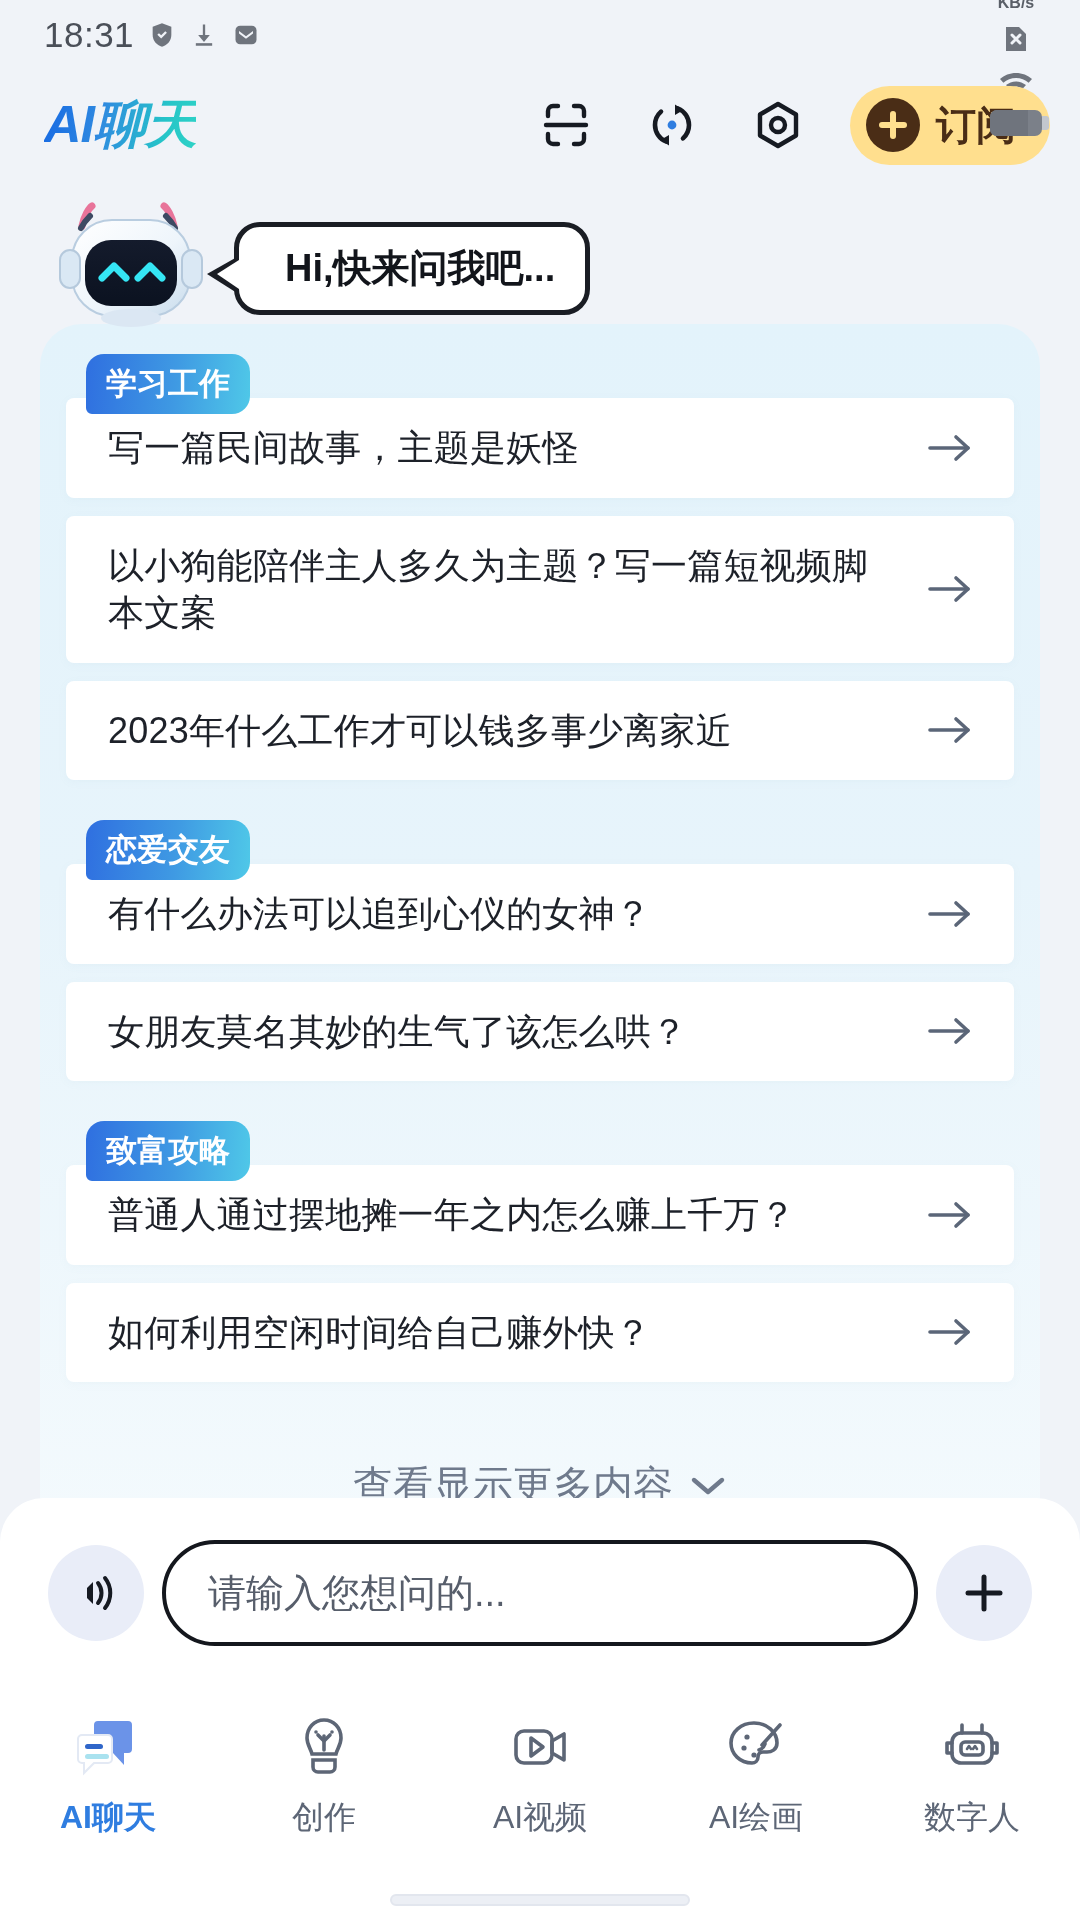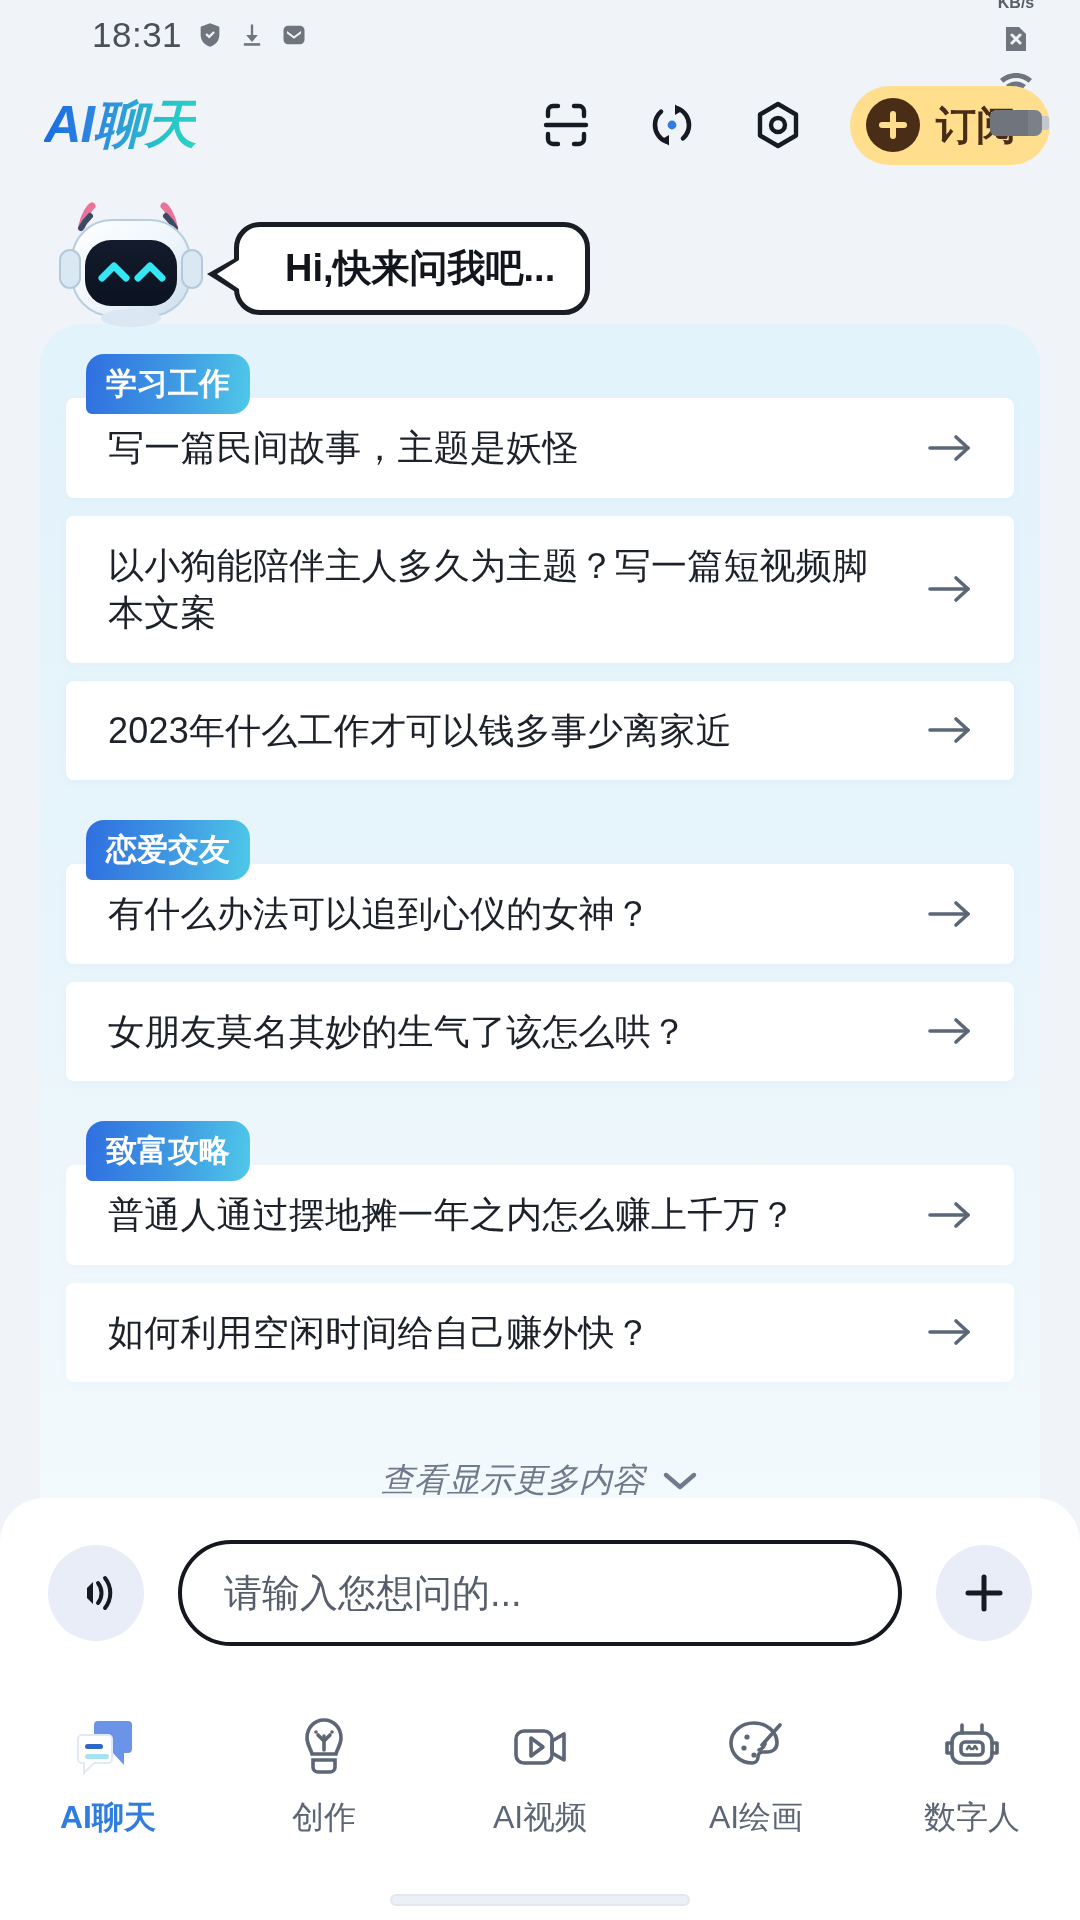--- a/index.html
+++ b/index.html
@@ -13,21 +13,21 @@
 
   
   .statusbar {
     height:70px;
     display:flex;
     align-items:center;
     justify-content:space-between;
     padding:0 38px 0 44px;
   }
   .sb-left { display:flex; align-items:center; gap:14px; }
-  .sb-time { font-size:35px; color:#4a4f58; font-weight:500; letter-spacing:0.5px;margin-left:48px; }
+  .sb-time { font-size:35px; color:#4a4f58; font-weight:500; letter-spacing:0.5px; }
   .sb-right { display:flex; align-items:center; gap:13px;flex-direction:column; }
   .ic-shield, .ic-down, .ic-mail { width:28px; height:28px; display:block; }
   .net-speed {
     font-size:19px; line-height:19px; color:#5a5f68; text-align:center;
     font-weight:600;
   }
   .net-speed span { display:block; font-size:16px; line-height:17px; }
   .battery {
     width:52px; height:26px; border-radius:7px; background:#7b8089;
     position:relative; display:flex;
@@ -124,31 +124,31 @@
   .card:last-child { margin-bottom:0;gap:12px; }
   .card-text {
     flex:1; font-size:36px; color:#1d2129; line-height:1.32;
     letter-spacing:0.2px; padding-right:18px;
   }
   .arrow { width:56px; height:40px; flex-shrink:0; }
   .more-row {
     display:flex; align-items:center; justify-content:center;
     gap:16px; padding:36px 0 30px 0;
   }
-  .more-text { font-size:33px; color:#6f7a8c;font-style:italic; }
+  .more-text { font-size:40px; color:#6f7a8c; }
 
   
   .inputbar {
     position:absolute; left:0; right:0; bottom:232px;
     background:#fff;
     border-radius:44px 44px 0 0;
     height:190px;
     display:flex; align-items:center;
     padding:0 48px;
-    gap:34px;
+    gap:18px;
   }
   .voice-btn {
     width:96px; height:96px; border-radius:50%;
     background:#e9edf8; display:flex; align-items:center; justify-content:center;
     flex-shrink:0;
   }
   .text-field {
     flex:1; height:106px; border:4px solid #14171d; border-radius:56px;
     display:flex; align-items:center; padding:0 42px;
   }

